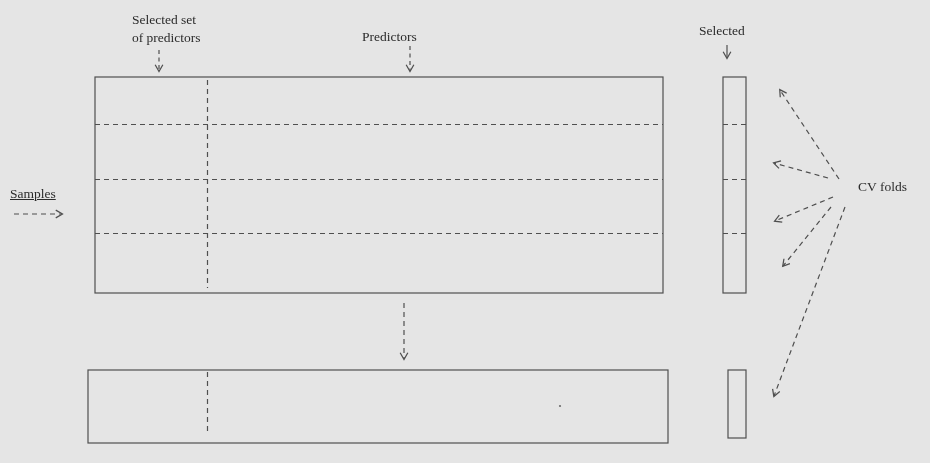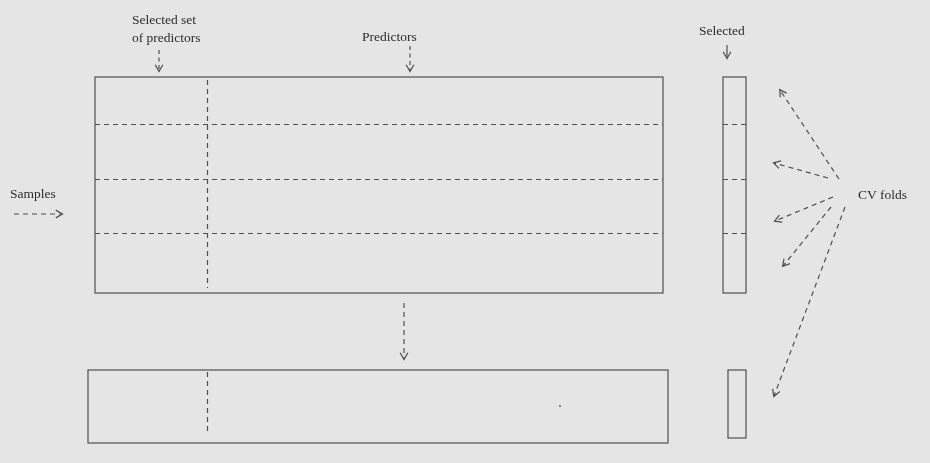--- a/index.html
+++ b/index.html
@@ -78,17 +78,17 @@
 
   <div class="lbl" style="left:132px; top:11px;">
     <div>Selected set</div>
     <div>of predictors</div>
   </div>
 
   <div class="lbl" style="left:362px; top:28px;">Predictors</div>
 
   <div class="lbl" style="left:699px; top:22px;">Selected</div>
 
-  <div class="lbl" style="left:10px; top:185px;">Samples</div>
+  <div class="lbl" style="left:10px; top:185px;text-decoration:underline;">Samples</div>
 
-  <div class="lbl" style="left:858px; top:186px;">CV folds</div>
+  <div class="lbl" style="left:858px; top:178px;">CV folds</div>
 
 </div>
 
 </body></html>

